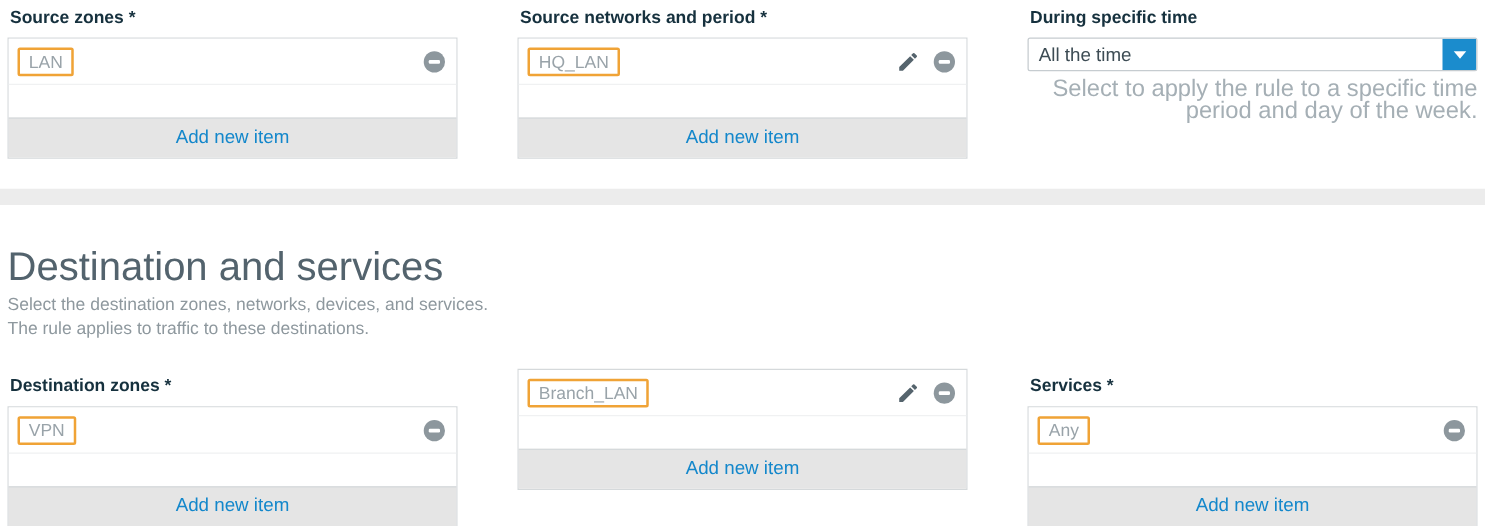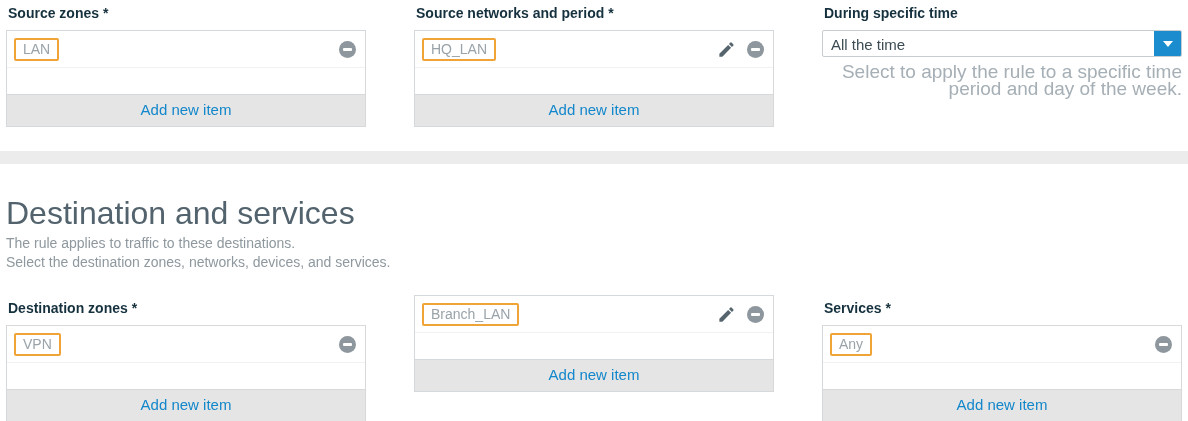--- a/index.html
+++ b/index.html
@@ -179,22 +179,22 @@
       <div class="help-text">Select to apply the rule to a specific time period and day of the week.</div>
     </div>
 
   </div>
 
   <div class="divider-band"></div>
 
   <div class="section-head">
     <h2 class="section-title">Destination and services</h2>
     <div class="section-desc">
+      <div>Select the destination zones, networks, devices, and services.</div>
       <div>The rule applies to traffic to these destinations.</div>
-      <div>Select the destination zones, networks, devices, and services.</div>
     </div>
   </div>
 
   <div class="cols row2">
 
     <div>
       <div class="field-label">Destination zones *</div>
       <div class="list-box">
         <div class="list-content">
           <div class="list-item">

